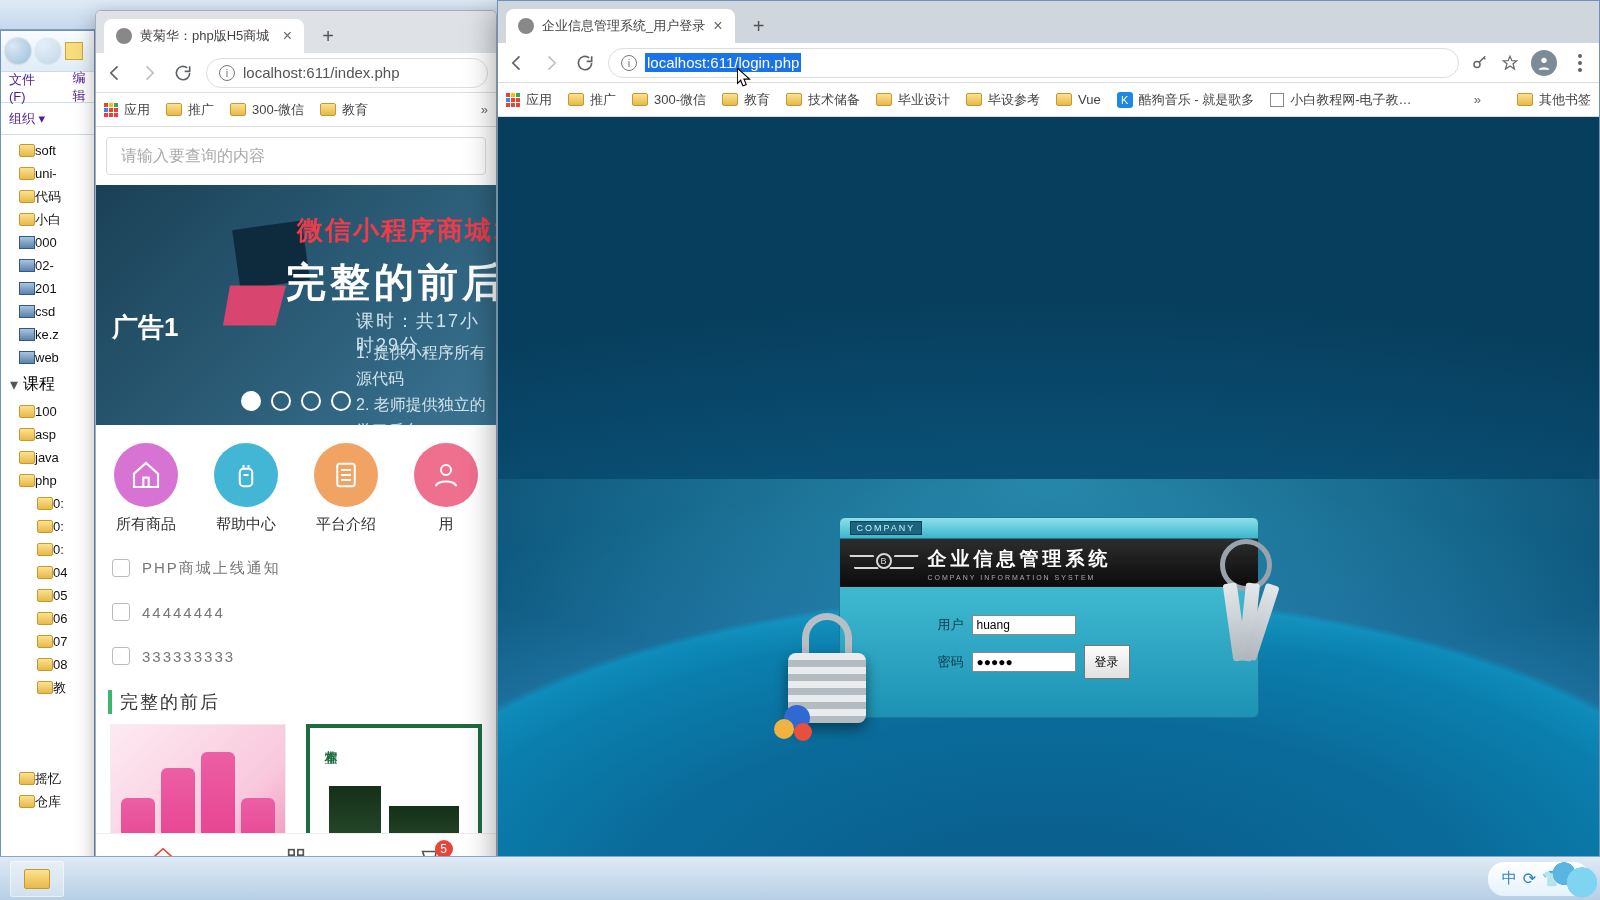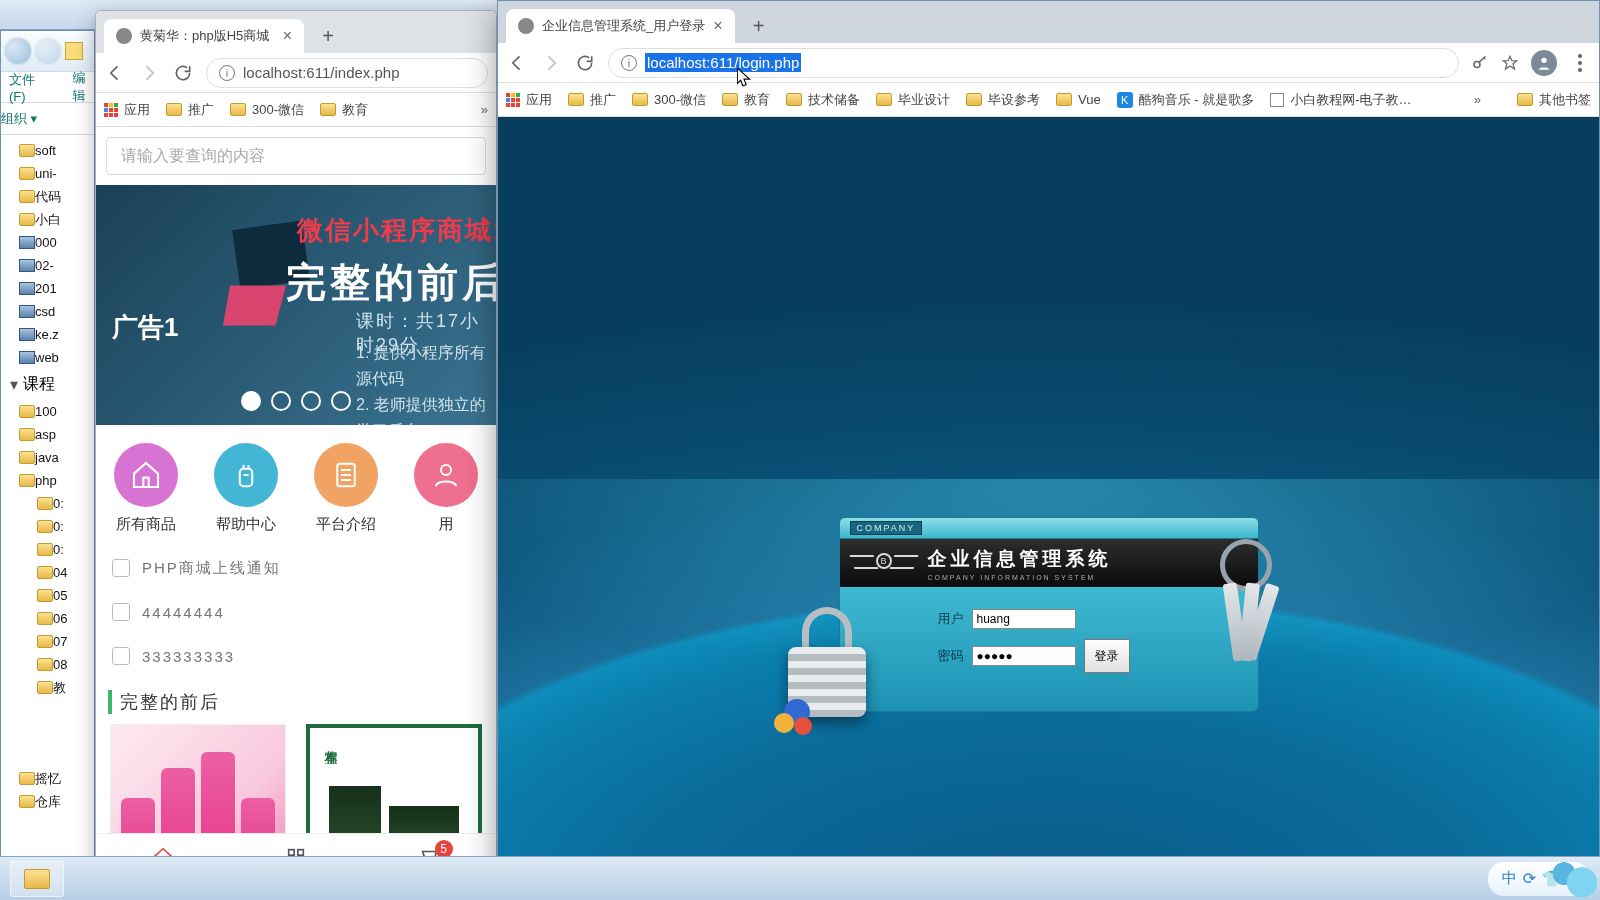--- a/index.html
+++ b/index.html
@@ -8,22 +8,22 @@
 
 .win-titlebar{position:absolute;top:0;left:0;right:0;height:30px;background:linear-gradient(#dfeaf5,#c5d8ec);display:flex;justify-content:flex-end;align-items:center;padding-right:6px;border-bottom:1px solid #7a9ec4}
 .win-btn{width:32px;height:20px;border:1px solid #5a7ea4;background:linear-gradient(#f0f6fc,#cad9e9);border-radius:3px;margin-left:2px;display:flex;align-items:center;justify-content:center;cursor:pointer}
 .win-btn.close{background:linear-gradient(#f47a6e,#d93c28);border-color:#a0281a;color:#fff;width:48px}
 
 
 .explorer{position:absolute;top:30px;left:0;width:95px;height:840px;background:#fff;border:1px solid #6f93b8;overflow:hidden}
 .explorer-nav{height:40px;background:linear-gradient(#fafcfe,#e0ecf7);display:flex;align-items:center;padding:0 4px;gap:4px}
 .exp-btn{width:26px;height:26px;border-radius:50%;background:radial-gradient(circle at 30% 30%,#dbe8f5,#9bbfdc);box-shadow:0 0 2px rgba(0,0,0,.3)}
 .exp-small{width:18px;height:18px;background:#f7dd7c;border:1px solid #cca733}
-.explorer-toolbar{height:32px;border-top:1px solid #cfdbe8;border-bottom:1px solid #cfdbe8;display:flex;align-items:center;font-size:13px;color:#0f766e;padding-left:8px;gap:28px}
-.explorer-toolbar2{height:32px;border-bottom:1px solid #cfdbe8;display:flex;align-items:center;font-size:13px;color:#0f766e;}
+.explorer-toolbar{height:32px;border-top:1px solid #cfdbe8;border-bottom:1px solid #cfdbe8;display:flex;align-items:center;font-size:13px;color:#4c1d95;padding-left:8px;gap:28px}
+.explorer-toolbar2{height:32px;border-bottom:1px solid #cfdbe8;display:flex;align-items:center;font-size:13px;color:#4c1d95;padding-left:8px}
 .exp-tree{font-size:13px;color:#111;padding:4px 0}
 .exp-item{display:flex;align-items:center;height:23px;padding-left:18px;white-space:nowrap;overflow:hidden}
 .exp-item.sub{padding-left:36px}
 .folder-ico{width:16px;height:13px;background:linear-gradient(#fce291,#e8b848);border:1px solid #c49a2e;border-radius:2px;flex:none}
 .proj-ico{width:16px;height:13px;background:linear-gradient(#a9c4e0,#5b82ad);border:1px solid #34587e;flex:none}
 .tree-cat{padding-left:8px;display:flex;align-items:center;gap:4px;height:23px;color:#000}
 .tree-arrow{width:10px;height:10px;display:inline-flex;align-items:center;justify-content:center;color:#555}
 
 
 .chrome-back{position:absolute;top:10px;left:95px;width:402px;height:890px;background:#fff;box-shadow:0 6px 20px rgba(0,0,0,.3);border-radius:6px 6px 0 0;overflow:hidden;display:flex;flex-direction:column;border:1px solid #aab}
@@ -92,21 +92,21 @@
 .panel-top{height:22px;background:linear-gradient(#8edfe8,#3bb6cf);border-radius:6px 6px 0 0;border:1px solid #1e7a92;display:flex;align-items:center;padding-left:10px}
 .company-tag{background:#19647e;color:#cfeef3;font-size:9px;letter-spacing:2px;padding:1px 6px;border:1px solid #0a4155}
 .panel-hdr{height:48px;background:linear-gradient(#2d2d2d,#0b0b0b);display:flex;align-items:center;gap:14px;padding:0 14px;color:#fff;border-left:1px solid #1e7a92;border-right:1px solid #1e7a92}
 .wing-logo{width:60px;height:28px;position:relative}
 .wing-logo:before,.wing-logo:after{content:"";position:absolute;top:6px;width:24px;height:10px;border-top:2px solid #d8d8d8;border-bottom:2px solid #d8d8d8}
 .wing-logo:before{left:-2px;transform:skewX(20deg)}
 .wing-logo:after{right:-2px;transform:skewX(-20deg)}
 .wing-logo .c{position:absolute;left:22px;top:4px;width:16px;height:16px;border:2px solid #d8d8d8;border-radius:50%;display:flex;align-items:center;justify-content:center;font-size:9px;color:#d8d8d8}
 .hdr-title{font-size:19px;letter-spacing:4px;font-weight:700}
 .hdr-sub{font-size:7px;letter-spacing:2px;color:#aaa;margin-top:2px}
-.panel-body{background:linear-gradient(#3fb9d1,#1d92b4);padding:22px 14px 28px;border:1px solid #1e7a92;border-top:none;border-radius:0 0 6px 6px;position:relative}
+.panel-body{background:linear-gradient(#3fb9d1,#1d92b4);padding:28px 14px 28px;border:1px solid #1e7a92;border-top:none;border-radius:0 0 6px 6px;position:relative}
 .frow{display:flex;align-items:center;gap:8px;margin-bottom:10px;font-size:13px}
 .frow label{color:#0b3b4d;width:110px;text-align:right}
 .frow input{width:104px;height:20px;border:1px solid #888;padding:0 4px;font-size:12px;background:#fff}
 .login-btn{height:34px;background:linear-gradient(#fdfdfd,#e0e0e0);border:1px solid #777;font-size:12px;padding:0 10px;cursor:pointer}
 
 .keys{position:absolute;top:-48px;right:-42px;width:90px;height:140px}
 .keyring{width:52px;height:52px;border:5px solid #9aa3ab;border-radius:50%;position:absolute;top:0;left:10px}
 .key{position:absolute;top:44px;width:14px;height:78px;background:linear-gradient(#e4e8ea,#aeb7bd);border-radius:3px}
 .key.k1{left:18px;transform:rotate(-8deg)}
 .key.k2{left:32px;transform:rotate(6deg)}

